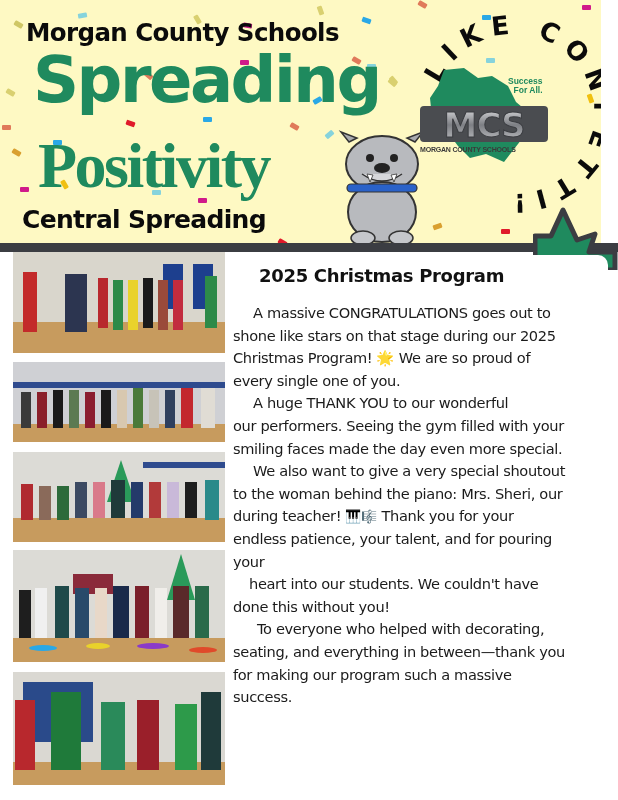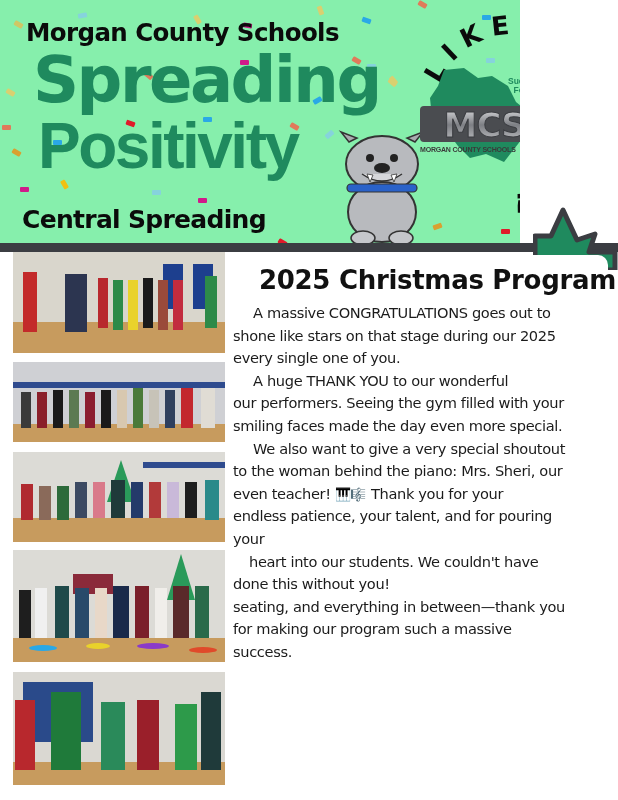--- a/index.html
+++ b/index.html
@@ -1,41 +1,41 @@
 <!DOCTYPE html>
 <html><head>
   <meta charset="utf-8">
   <style>
     * { box-sizing: border-box; margin: 0; padding: 0; }
     html, body { width: 618px; height: 800px; background: #ffffff; overflow: hidden; }
     body { position: relative; font-family: "DejaVu Sans", sans-serif; color: #111; }
 
-    .header { position: absolute; left: 0; top: 0; width: 520px; height: 248px; background: #86efac; overflow: hidden; }
+    .header { position: absolute; left: 0; top: 0; width: 601px; height: 248px; background: #fef9c3; overflow: hidden; }
     .confetti { position: absolute; width: 9px; height: 5px; border-radius: 1px; }
 
     .district { position: absolute; left: 26px; top: 18px; font-family: "DejaVu Sans", sans-serif; font-weight: bold; font-size: 24.5px; letter-spacing: -0.6px; color: #0b0b0b; white-space: nowrap; }
     .headline1 { position: absolute; left: 33px; top: 48px; font-family: "DejaVu Sans", sans-serif; font-weight: bold; font-size: 64px; letter-spacing: -2.5px; color: #1f8a5e; line-height: 1; white-space: nowrap; }
-    .headline2 { position: absolute; left: 38px; top: 114px; font-family: Liberation Sans, sans-serif; font-weight: bold; font-size: 64px; letter-spacing: -2.5px; color: #1f8a5e; line-height: 1; white-space: nowrap; text-align: right; }
+    .headline2 { position: absolute; left: 38px; top: 134px; font-family: Liberation Serif, serif; font-weight: bold; font-size: 64px; letter-spacing: -2.5px; color: #1f8a5e; line-height: 1; white-space: nowrap; text-align: right; }
     .school { position: absolute; left: 22px; top: 205px; font-family: "DejaVu Sans", sans-serif; font-weight: bold; font-size: 25px; letter-spacing: -0.7px; color: #0b0b0b; white-space: nowrap; }
 
     .mascot { position: absolute; left: 327px; top: 128px; width: 110px; height: 120px; }
     .logo-ring { position: absolute; left: 404px; top: 4px; width: 220px; height: 220px; }
     .logo { position: absolute; left: 418px; top: 66px; width: 136px; height: 100px; }
     .tagline { position: absolute; left: 508px; top: 77px; font-family: "Liberation Sans", sans-serif; font-weight: bold; font-size: 8.5px; line-height: 9px; color: #1f8a5e; text-align: right; }
     .logo-sub { position: absolute; left: 420px; top: 146px; font-family: "Liberation Sans", sans-serif; font-weight: bold; font-size: 7px; color: #3a3a3a; letter-spacing: -0.2px; white-space: nowrap; }
 
     .divider { position: absolute; left: 0; top: 243px; width: 618px; height: 9px; background: #3b3d42; }
     .star-badge { position: absolute; left: 533px; top: 200px; width: 85px; height: 70px; }
 
     .photos { position: absolute; left: 13px; top: 252px; width: 212px; }
     .photo { position: absolute; left: 0; width: 212px; overflow: hidden; }
     .photo svg { display: block; }
 
     .title-card { position: absolute; left: 236px; top: 255px; width: 372px; height: 52px; background: #fff; border-radius: 10px; }
-    .article-title { position: absolute; left: 259px; top: 265px; font-family: "DejaVu Sans", sans-serif; font-weight: bold; font-size: 26px; letter-spacing: -0.3px; color: #111; white-space: nowrap; }
+    .article-title { position: absolute; left: 259px; top: 265px; font-family: "DejaVu Sans", sans-serif; font-weight: bold; font-size: 18px; letter-spacing: -0.3px; color: #111; white-space: nowrap; }
 
     .article { position: absolute; left: 233px; top: 302px; width: 378px; font-family: "DejaVu Sans", sans-serif; font-size: 14.6px; line-height: 22.6px; color: #1b1b1b; letter-spacing: -0.35px; }
     .article .line { white-space: nowrap; display: block; height: 22.6px; }
     .ind1 { padding-left: 20px; }
     .ind2 { padding-left: 16px; }
     .ind3 { padding-left: 24px; }
     .emoji-star { color: #f5a623; }
     .emoji-music { font-size: 13px; color: #444; }
   </style>
 </head>
@@ -236,27 +236,29 @@
     </svg>
   </div>
 </div>
 
 <div class="title-card"></div>
 <h1 class="article-title">2025 Christmas Program</h1>
 
 <div class="article">
   <span class="line ind1">A massive CONGRATULATIONS goes out to</span>
   <span class="line">shone like stars on that stage during our 2025</span>
+  <span class="line"><span>Christmas Program!</span> <span class="emoji-star">🌟</span><span> We are so proud of</span></span>
   <span class="line">every single one of you.</span>
   <span class="line ind1">A huge THANK YOU to our wonderful</span>
   <span class="line">our performers. Seeing the gym filled with your</span>
   <span class="line">smiling faces made the day even more special.</span>
   <span class="line ind1">We also want to give a very special shoutout</span>
   <span class="line">to the woman behind the piano: Mrs. Sheri, our</span>
-  <span class="line"><span>even teacher!</span> <span class="emoji-music">🎹🎼</span><span> Thank you for your</span></span>
+  <span class="line"><span>during teacher!</span> <span class="emoji-music">🎹🎼</span><span> Thank you for your</span></span>
   <span class="line">endless patience, your talent, and for pouring</span>
   <span class="line">your</span>
   <span class="line ind2">heart into our students. We couldn't have</span>
   <span class="line">done this without you!</span>
+  <span class="line ind3">To everyone who helped with decorating,</span>
   <span class="line">seating, and everything in between—thank you</span>
   <span class="line">for making our program such a massive</span>
   <span class="line">success.</span>
 </div>
 
 </body></html>

